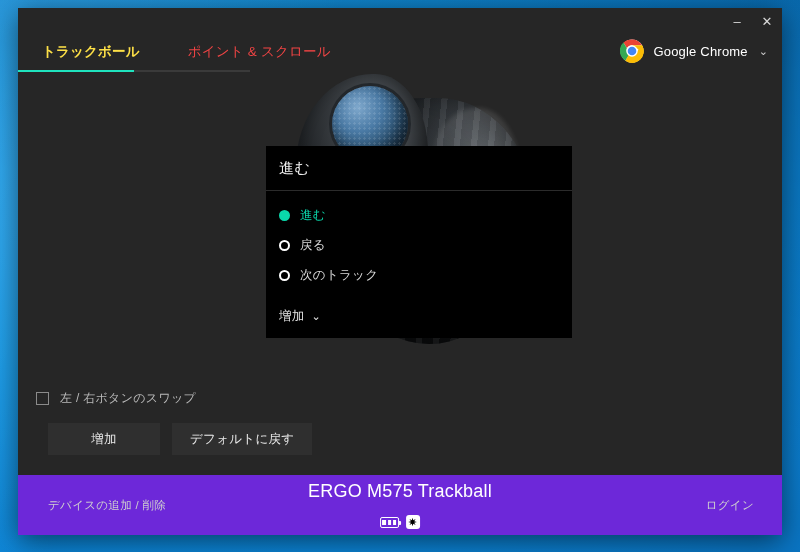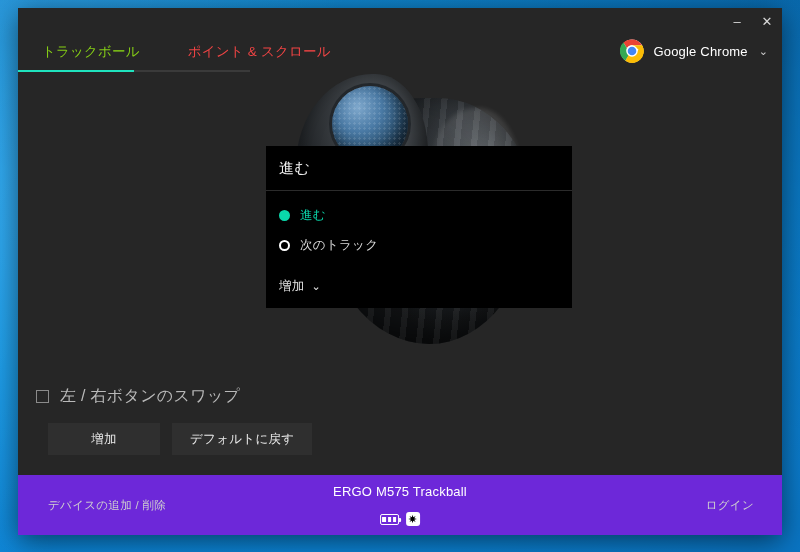--- a/index.html
+++ b/index.html
@@ -77,21 +77,21 @@
     height: 36px;
   }
   .tab {
     padding: 0 24px;
     font-size: 13.5px;
     color: #ef4444;
     letter-spacing: .2px;
     cursor: default;
     white-space: nowrap;
   }
-  .tab.active { color: #84cc16; }
+  .tab.active { color: #fde047; font-weight: bold; }
 
   #tabrule {
     position: absolute;
     left: 0;
     top: 62px;
     height: 2px;
     width: 232px;
     background: #3a3a3a;
   }
   #tabrule-active {
@@ -282,21 +282,21 @@
     cursor: default;
   }
   .cbx {
     width: 13px;
     height: 13px;
     border: 1px solid #8b8b8b;
     box-sizing: border-box;
     background: transparent;
   }
   #swaprow .cl {
-    font-size: 16px;
+    font-size: 12px;
     color: #b9b9b9;
     letter-spacing: .3px;
   }
 
   #btnrow {
     position: absolute;
     left: 30px;
     bottom: 20px;
     display: flex;
     gap: 12px;
@@ -345,21 +345,21 @@
     text-align: center;
   }
   #devinfo {
     position: absolute;
     left: 50%;
     top: 50%;
     transform: translate(-50%, -50%);
     text-align: center;
   }
   #devinfo .dname {
-    font-size: 13px;
+    font-size: 18px;
     color: #ffffff;
     letter-spacing: .2px;
     margin-bottom: 13px;
   }
   #devinfo .icons {
     display: flex;
     align-items: center;
     justify-content: center;
     gap: 7px;
   }
@@ -450,20 +450,24 @@
       <div id="pop-header">
         <span class="t">進む</span>
       </div>
       <div id="pop-body">
 
         <div class="radio-row sel">
           <span class="radio on"></span>
           <span class="rl">進む</span>
         </div>
 
+        <div class="radio-row">
+          <span class="radio"></span>
+          <span class="rl">戻る</span>
+        </div>
 
         <div class="radio-row">
           <span class="radio"></span>
           <span class="rl">次のトラック</span>
         </div>
 
       </div>
       <div id="pop-more">
         <span class="ml">増加</span>
         <span class="chev">⌄</span>

